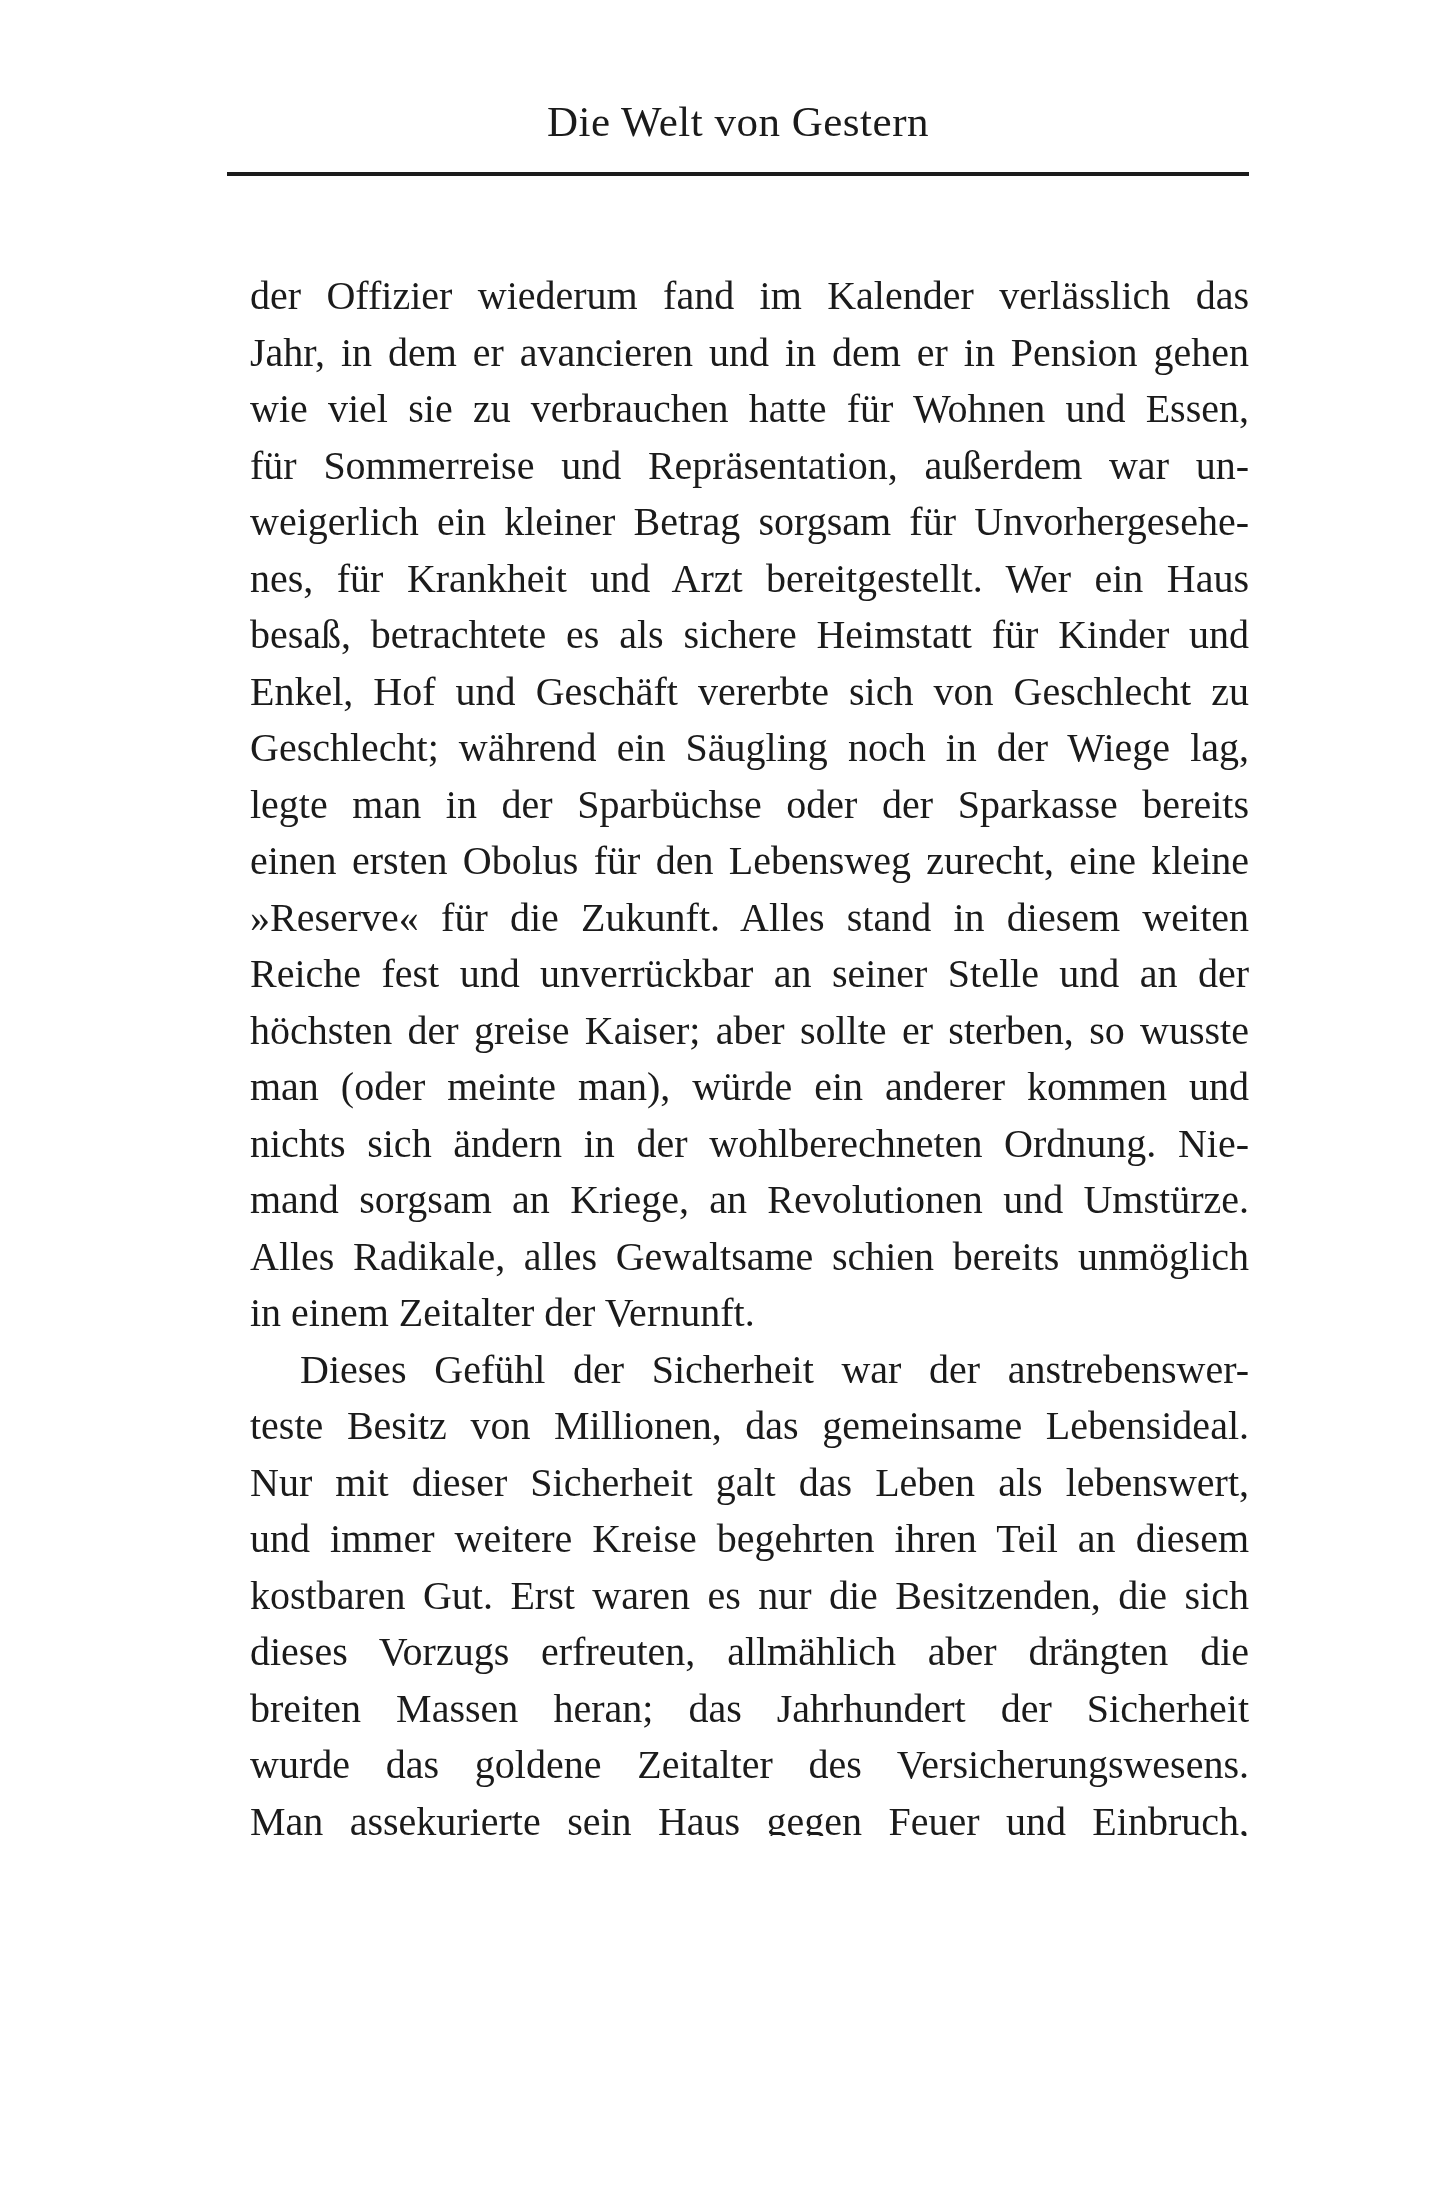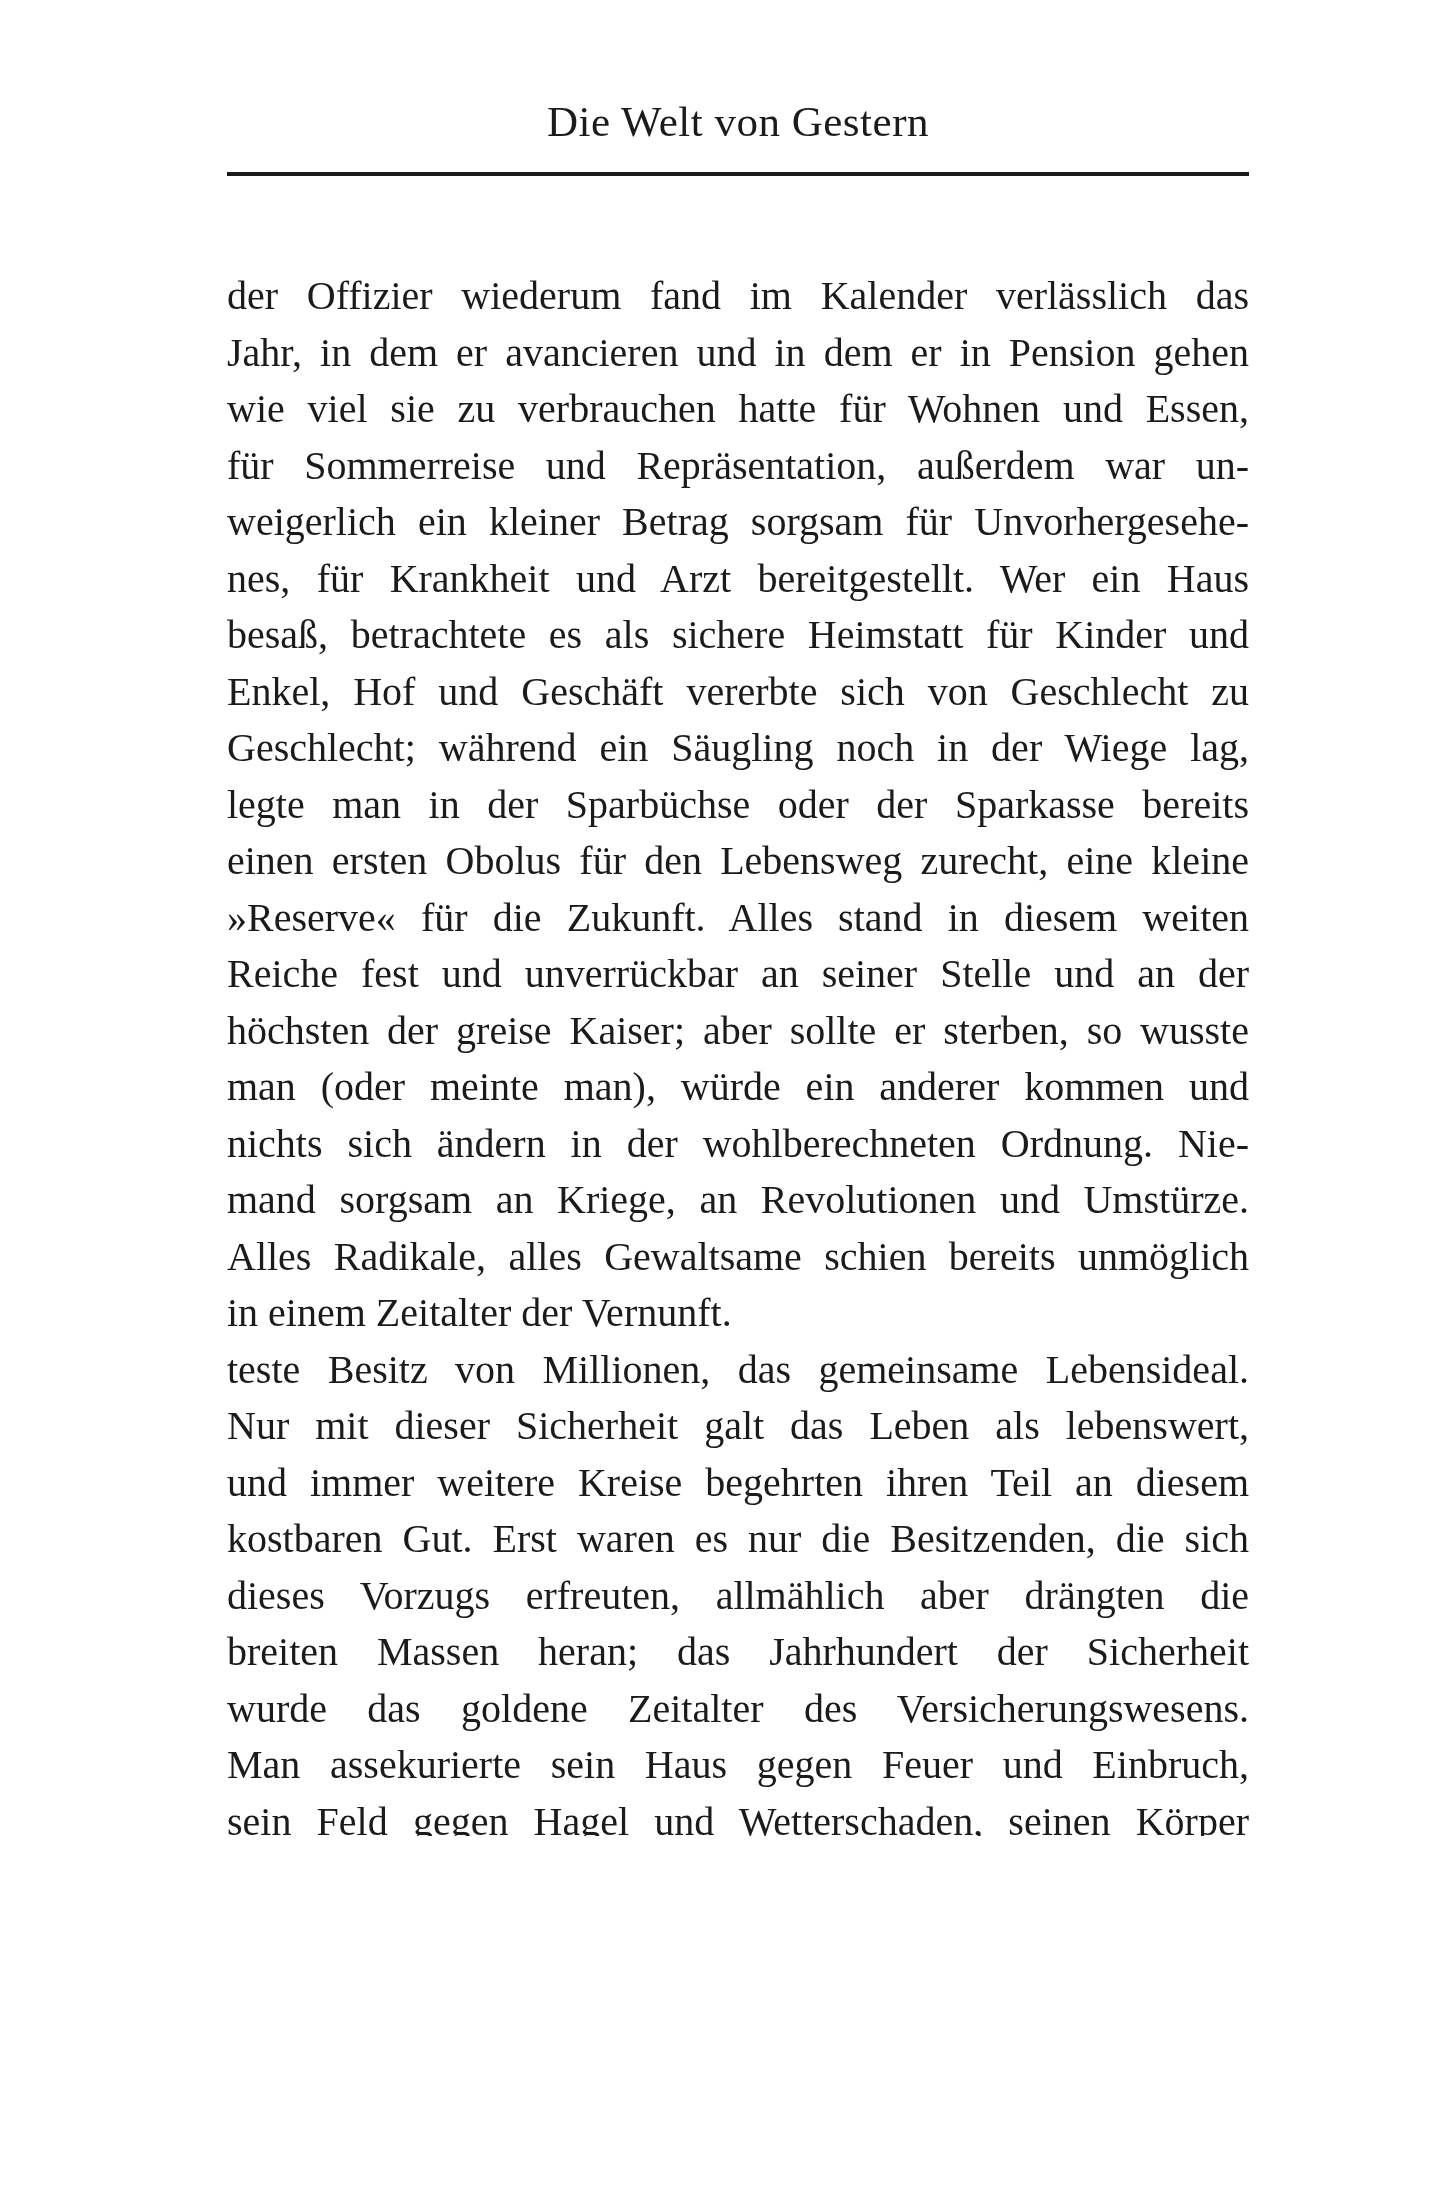--- a/index.html
+++ b/index.html
@@ -43,20 +43,21 @@
     font-size: 40px;
   }
   .tline {
     height: 56.5px;
     line-height: 56.5px;
     text-align: justify;
     text-align-last: justify;
     text-justify: inter-word;
     white-space: normal;
     overflow: visible;
+    margin-left: 23px;
   }
   .tline.para-end {
     text-align-last: left;
   }
   .tline.indent {
     text-indent: 50px;
   }
   .page-number {
     position: absolute;
     left: 210px;
@@ -87,20 +88,21 @@
       <div class="tline">legte man in der Sparbüchse oder der Sparkasse bereits</div>
       <div class="tline">einen ersten Obolus für den Lebensweg zurecht, eine kleine</div>
       <div class="tline">»Reserve« für die Zukunft. Alles stand in diesem weiten</div>
       <div class="tline">Reiche fest und unverrückbar an seiner Stelle und an der</div>
       <div class="tline">höchsten der greise Kaiser; aber sollte er sterben, so wusste</div>
       <div class="tline">man (oder meinte man), würde ein anderer kommen und</div>
       <div class="tline">nichts sich ändern in der wohlberechneten Ordnung. Nie-</div>
       <div class="tline">mand sorgsam an Kriege, an Revolutionen und Umstürze.</div>
       <div class="tline">Alles Radikale, alles Gewaltsame schien bereits unmöglich</div>
       <div class="tline para-end">in einem Zeitalter der Vernunft.</div>
+      <div class="tline indent">Dieses Gefühl der Sicherheit war der anstrebenswer-</div>
       <div class="tline">teste Besitz von Millionen, das gemeinsame Lebensideal.</div>
       <div class="tline">Nur mit dieser Sicherheit galt das Leben als lebenswert,</div>
       <div class="tline">und immer weitere Kreise begehrten ihren Teil an diesem</div>
       <div class="tline">kostbaren Gut. Erst waren es nur die Besitzenden, die sich</div>
       <div class="tline">dieses Vorzugs erfreuten, allmählich aber drängten die</div>
       <div class="tline">breiten Massen heran; das Jahrhundert der Sicherheit</div>
       <div class="tline">wurde das goldene Zeitalter des Versicherungswesens.</div>
       <div class="tline">Man assekurierte sein Haus gegen Feuer und Einbruch,</div>
       <div class="tline">sein Feld gegen Hagel und Wetterschaden, seinen Körper</div>
     </div>

